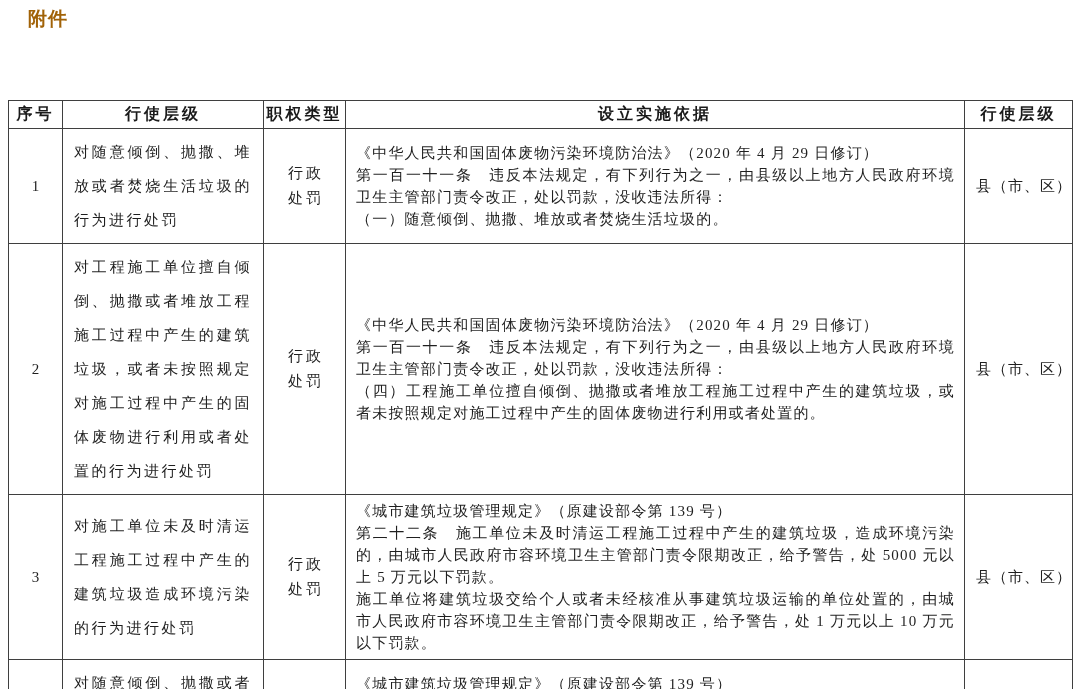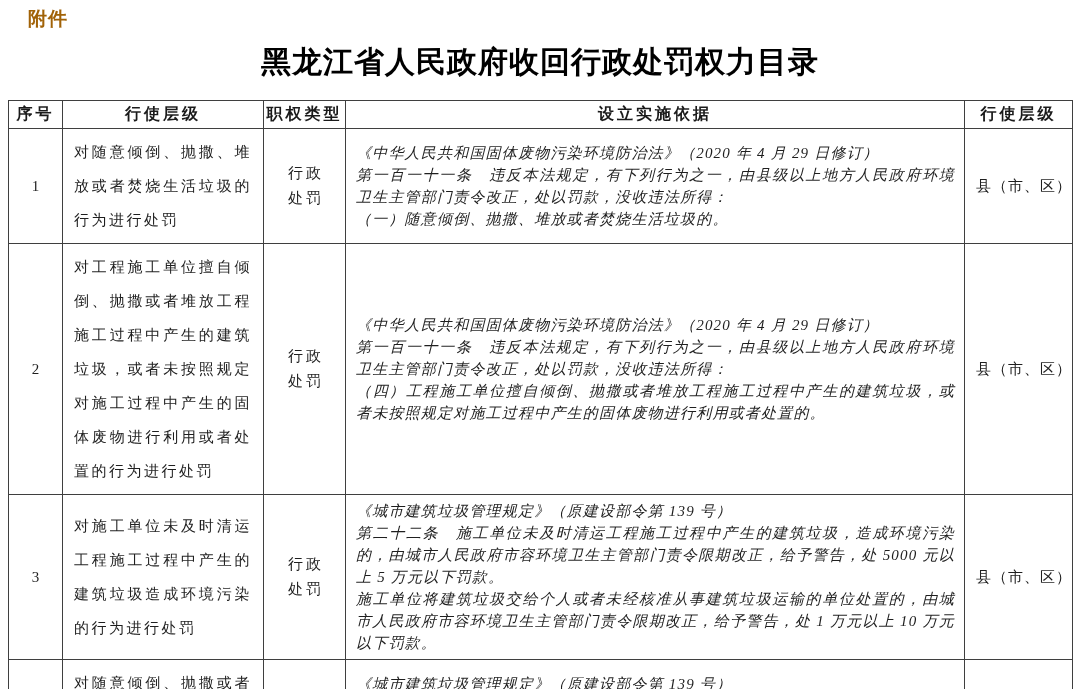--- a/index.html
+++ b/index.html
@@ -60,32 +60,30 @@
   td.c-type .type-wrap {
     display: inline-block; width: 2.6em;
     text-align: right; letter-spacing: 3px; line-height: 25px;
   }
   td.c-basis {
     padding: 5px 9px 5px 10px;
     text-align: justify;
     white-space: pre-wrap;
     letter-spacing: 1.2px;
     line-height: 22px;
-    font-style: italic;
   }
   td.c-level { text-align: right; letter-spacing: 1px; }
 </style>
 </head>
 <body>
 
 <div class="page">
 
   <div class="attachment">附件</div>
 
-  <h1 class="title">黑龙江省人民政府收回行政处罚权力目录</h1>
 
   <table class="powers">
     <colgroup>
       <col style="width:54px">
       <col style="width:201px">
       <col style="width:82px">
       <col style="width:619px">
       <col style="width:108px">
     </colgroup>
     <thead>

